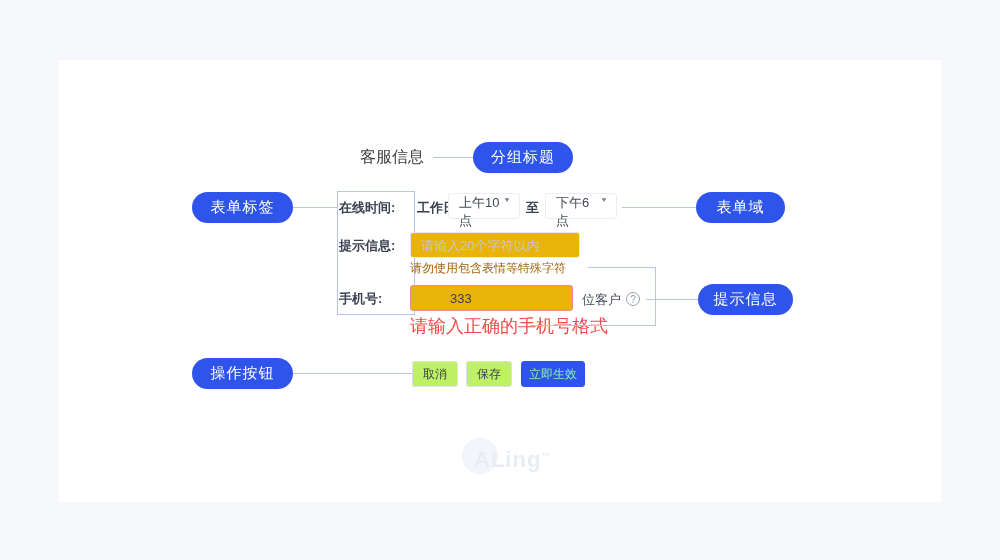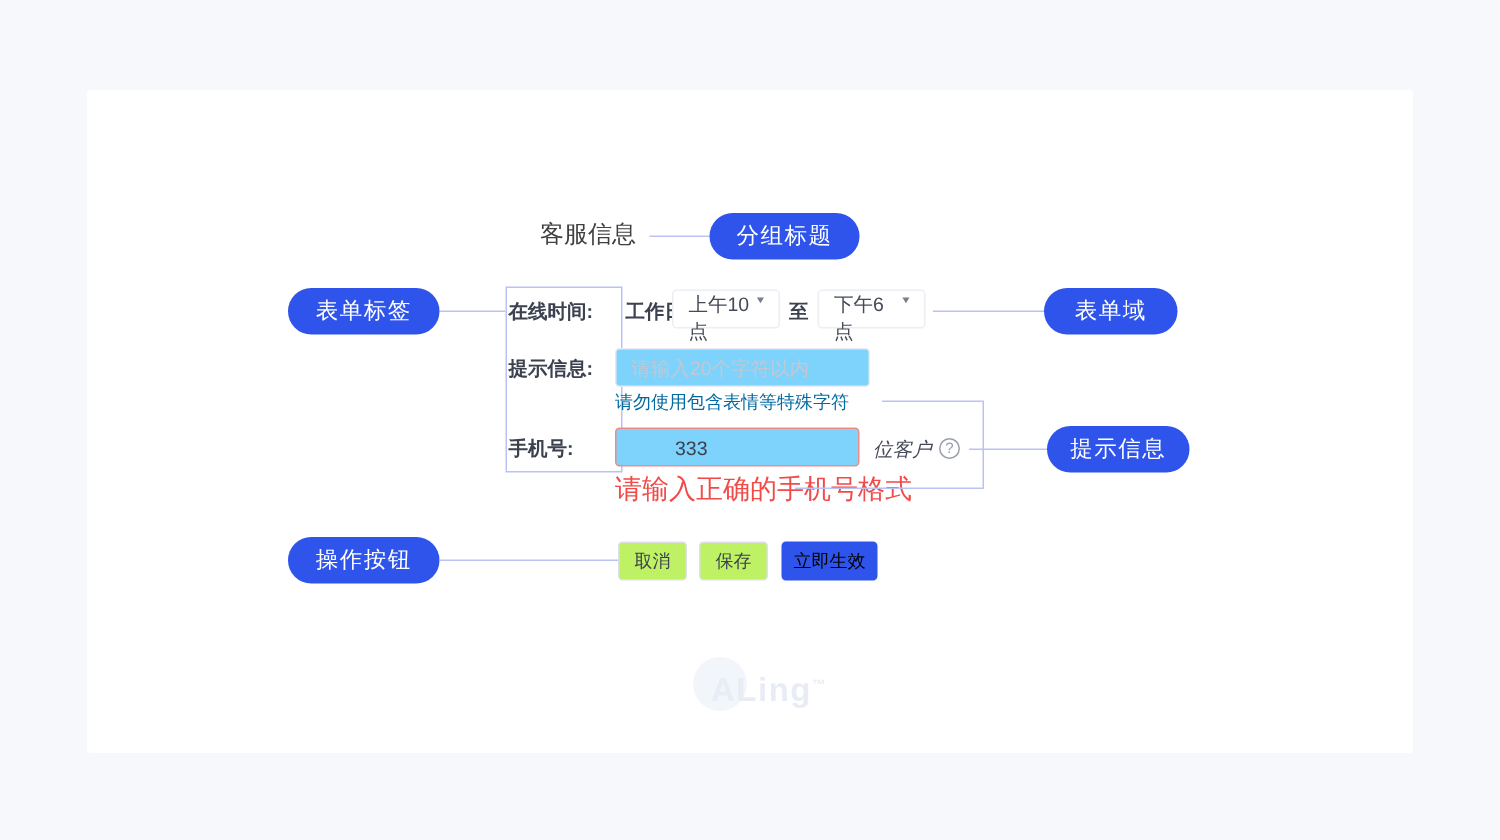--- a/index.html
+++ b/index.html
@@ -41,43 +41,43 @@
   .select{
     position:absolute;height:26px;box-sizing:border-box;
     border:1px solid #eceef4;border-radius:3px;background:#fff;
     display:flex;justify-content:space-between;
     padding:0 8px 0 10px;cursor:pointer;
   }
   .select .sel-text{font-size:13px;color:#454a58;}
   .select .caret{font-size:8px;color:#7a7f8d;transform:scaleY(.8);}
   .text-input{
     position:absolute;height:26px;box-sizing:border-box;
-    border:1px solid #e7eaf2;border-radius:3px;background:#7dd3fc;
+    border:1px solid #e7eaf2;border-radius:3px;background:#eab308;
     padding:0 10px;font-size:13px;color:#3c4150;outline:none;
     font-family:"Liberation Sans", sans-serif;
   }
   .text-input::placeholder{color:#c3c7d1;}
   .text-input.error{border-color:#f08a88;}
-  .hint-text{position:absolute;font-size:12px;color:#0369a1;line-height:14px;}
+  .hint-text{position:absolute;font-size:12px;color:#a16207;line-height:14px;}
   .error-text{position:absolute;font-size:18px;color:#f04b49;line-height:14px;}
   .suffix-text{position:absolute;font-size:13px;color:#454a58;line-height:15px;}
   .help-circle{
     position:absolute;width:14px;height:14px;border-radius:50%;
     border:1px solid #9aa0ad;color:#9aa0ad;font-size:10px;
     display:flex;align-items:center;justify-content:center;
     box-sizing:border-box;cursor:pointer;background:#fff;
   }
   
   .btn{
     position:absolute;height:26px;box-sizing:border-box;border-radius:3px;
     display:flex;align-items:center;justify-content:center;
     font-size:12px;cursor:pointer;
   }
   .btn.ghost{background:#bef264;border:1px solid #dcdfe6;color:#3c4150;}
-  .btn.primary{background:#2f54eb;border:1px solid #2f54eb;color:#000000;}
+  .btn.primary{background:#2f54eb;border:1px solid #2f54eb;color:#86efac;}
   
   .wm-circle{
     position:absolute;width:36px;height:36px;border-radius:50%;
     background:#f2f5fa;
   }
   .wm-text{
     position:absolute;font-size:22px;font-weight:bold;color:#e8ecf4;
     letter-spacing:1px;line-height:26px;
   }
   .wm-tm{font-size:9px;vertical-align:super;}
@@ -110,21 +110,21 @@
   </div>
   <div class="hline" style="left:622px;top:207px;width:74px;"></div>
   <div class="pill" style="left:696px;top:192px;width:89px;">表单域</div>
 
   <div class="form-label" style="left:339px;top:238px;">提示信息:</div>
   <input class="text-input" style="left: 410px; top: 232px; width: 170px;" type="text" placeholder="请输入20个字符以内">
   <div class="hint-text" style="left:410px;top:261px;">请勿使用包含表情等特殊字符</div>
 
   <div class="form-label" style="left:339px;top:291px;">手机号:</div>
   <input class="text-input error" style="left: 410px; top: 285px; width: 163px; padding-left: 39px;" type="text" value="333">
-  <div class="suffix-text" style="left:582px;top:292px;font-style:italic;">位客户</div>
+  <div class="suffix-text" style="left:582px;top:292px;">位客户</div>
   <div class="help-circle" style="left:626px;top:292px;">?</div>
   <div class="error-text" style="left:410px;top:319px;">请输入正确的手机号格式</div>
 
   <div class="hline" style="left:588px;top:267px;width:67px;"></div>
   <div class="hline" style="left:530px;top:325px;width:125px;"></div>
   <div class="vline" style="left:655px;top:267px;height:59px;"></div>
   <div class="hline" style="left:646px;top:299px;width:52px;"></div>
   <div class="pill" style="left:698px;top:284px;width:95px;">提示信息</div>
 
   <div class="pill" style="left:192px;top:358px;width:101px;">操作按钮</div>

